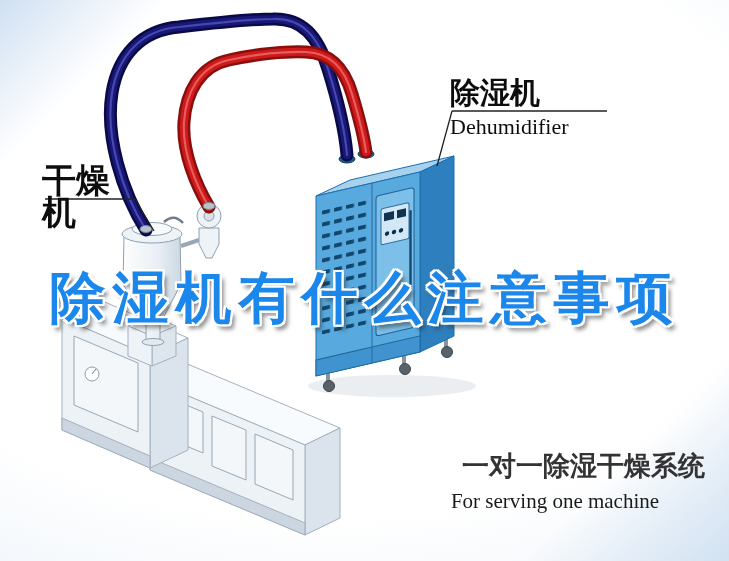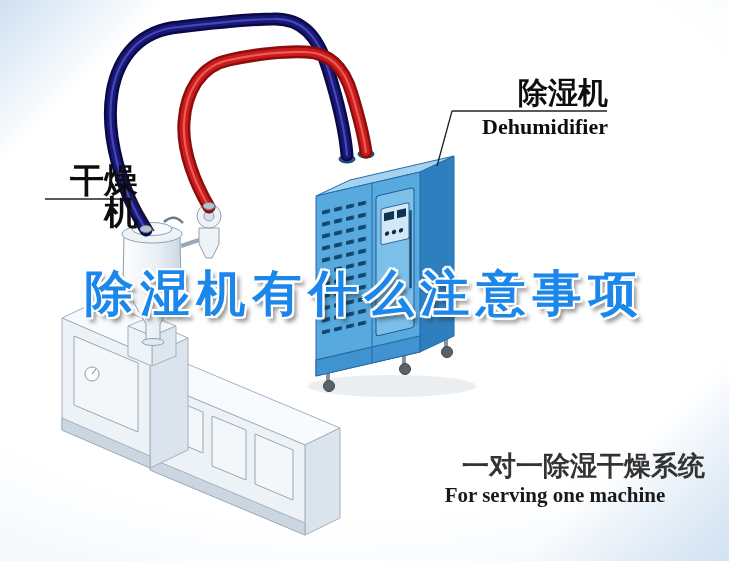--- a/index.html
+++ b/index.html
@@ -7,46 +7,46 @@
   body { font-family:"Liberation Sans", sans-serif; }
   #app {
     position:relative; width:729px; height:561px; overflow:hidden;
     background:
       linear-gradient(135deg, #cfe0f2 0%, rgba(255,255,255,0) 13%),
       linear-gradient(315deg, #d2e2f2 0%, rgba(255,255,255,0) 16%),
       radial-gradient(ellipse 130% 105% at 45% 40%, #ffffff 50%, #eef4fa 75%, #d6e4f2 100%);
   }
   svg.scene { position:absolute; left:0; top:0; }
 
-  .label { position:absolute; text-align:right; color:#0d0d0d; z-index:5; }
+  .label { position:absolute; text-align:left; color:#0d0d0d; z-index:5; }
   .label .zh { font-weight:bold; }
-  .serif { font-family:"Liberation Serif", serif;font-weight:bold; }
+  .serif { font-family:"Liberation Serif", serif; }
 
   .label-dehu { left:450px; top:76px; width:158px; }
   .label-dehu .zh { font-size:30px; line-height:34px; }
   .label-dehu .en { font-size:22px; line-height:26px; margin-top:4px; }
 
   .label-hopper { left:42px; top:164px; width:96px; }
   .label-hopper .zh { font-size:34px; line-height:32px; }
   .label-hopper .en { font-size:21px; line-height:24px; margin-top:4px; }
 
   .main-title {
     position:absolute; left:0; top:261px; width:729px; text-align:center;
-    font-size:49px; font-weight:bold; letter-spacing:7px; z-index:10;
+    font-size:56px; font-weight:bold; letter-spacing:7px; z-index:10;
     color:#1c87ea;
     text-shadow:
       -2px -2px 0 #fff, 2px -2px 0 #fff, -2px 2px 0 #fff, 2px 2px 0 #fff,
       -2px 0 0 #fff, 2px 0 0 #fff, 0 -2px 0 #fff, 0 2px 0 #fff,
       4px 5px 4px rgba(40,40,40,0.55);
     white-space:nowrap;
   }
 
   .caption { position:absolute; left:405px; top:450px; width:300px; text-align:center; z-index:5; }
   .caption .zh { font-size:27px; font-weight:bold; color:#333; line-height:32px; white-space:nowrap;text-align:right; }
-  .caption .en { font-size:21px; color:#1a1a1a; line-height:26px; }
+  .caption .en { font-size:21px; color:#1a1a1a; line-height:26px; margin-top:6px; }
 </style>
 </head>
 <body>
 
 <div id="app">
 
   <svg class="scene" width="729" height="561" viewBox="0 0 729 561">
     <defs>
       <pattern id="vents" width="12" height="12" patternUnits="userSpaceOnUse" x="322" y="212">
         <rect width="8" height="4" rx="1" fill="#12486f"></rect>

